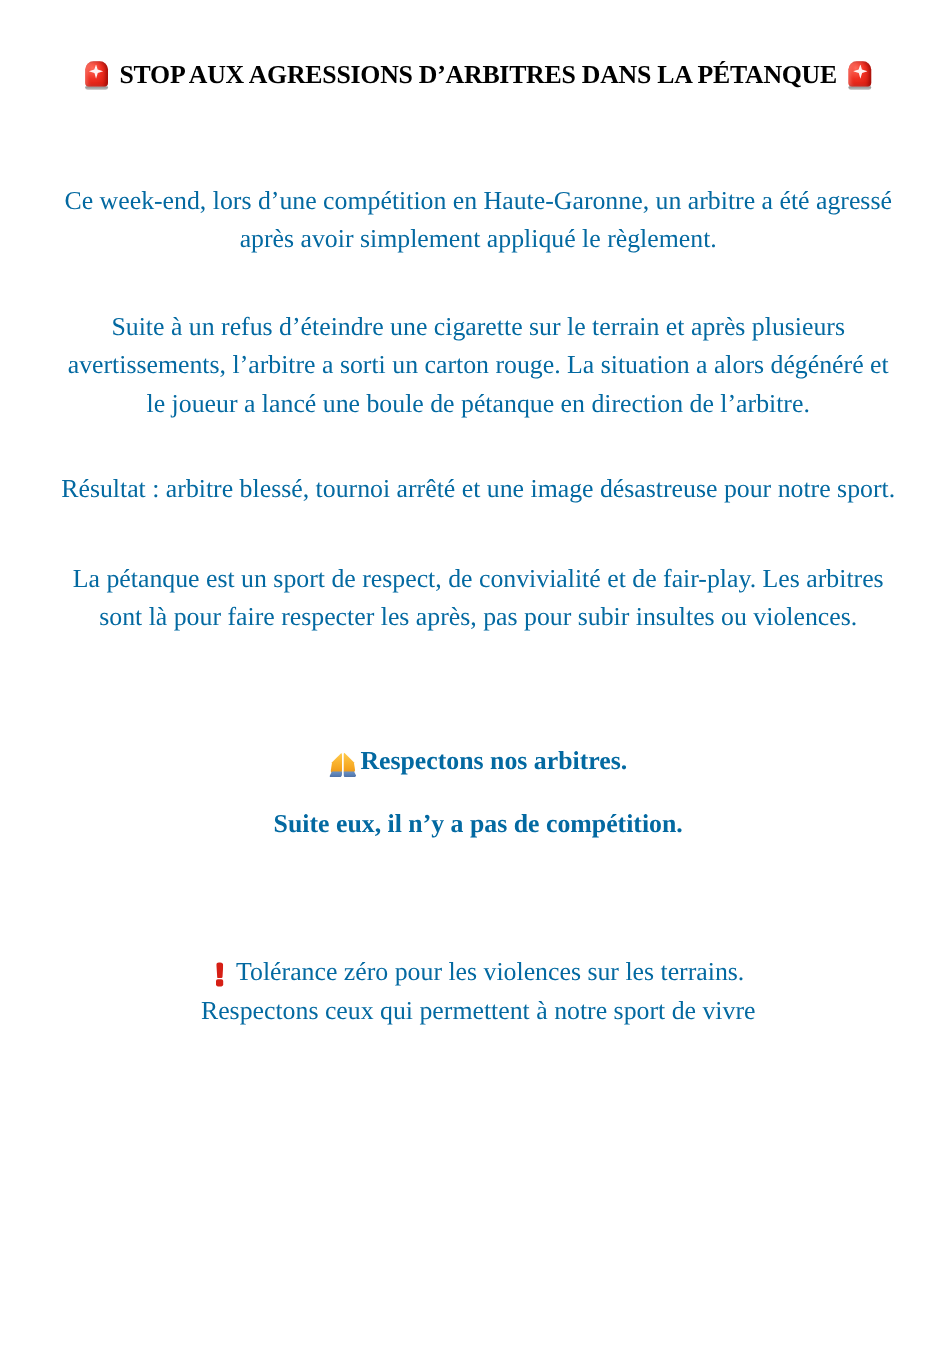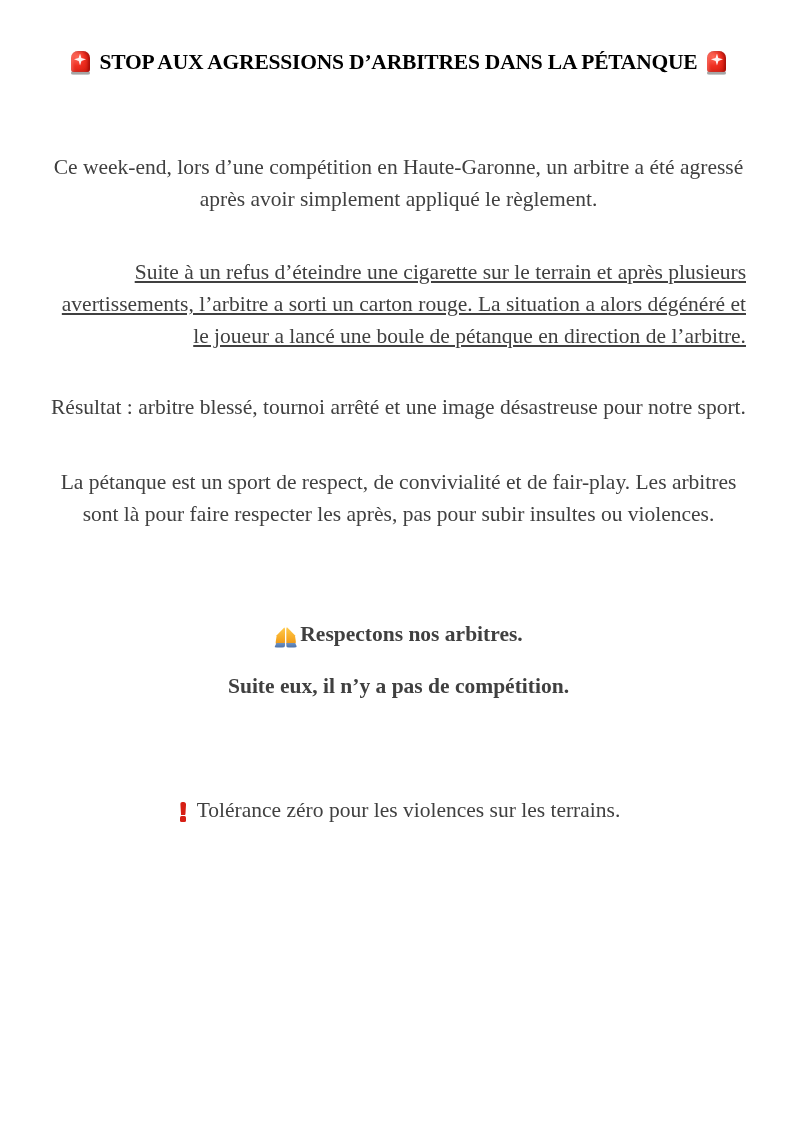--- a/index.html
+++ b/index.html
@@ -157,24 +157,24 @@
 
   
   p.para {
     margin: 0;
     padding: 0;
     position: absolute;
     left: 0;
     width: 695px;
     font-size: 21.5px;
     line-height: 32px;
-    color: #404040;
+    color: #0369a1;
   }
   .center { text-align: center; }
-  .left   { text-align: right; text-decoration: underline; }
+  .left   { text-align: center; }
   .bold   { font-weight: bold; }
 
   .p-intro    { top: 151px; }
   .p-facts    { top: 256px; width: 660px; }
   .p-result   { top: 391px; }
   .p-values   { top: 466px; }
   .p-support  { top: 618px; font-size: 21px; }
   .p-noref    { top: 670px; font-size: 21px; }
   .p-zero     { top: 794px; }
 </style>
@@ -213,16 +213,17 @@
       </span><span>Respectons nos arbitres.</span>
     </p>
 
     <p class="para center bold p-noref">Suite eux, il n’y a pas de compétition.</p>
 
     <p class="para center p-zero">
       <span class="emoji emoji-bang">
         <span class="bang-stem"></span>
         <span class="bang-dot"></span>
       </span><span>Tolérance zéro pour les violences sur les terrains.</span><br>
+      <span>Respectons ceux qui permettent à notre sport de vivre</span>
     </p>
 
   </div>
 </div>
 
 </body></html>

